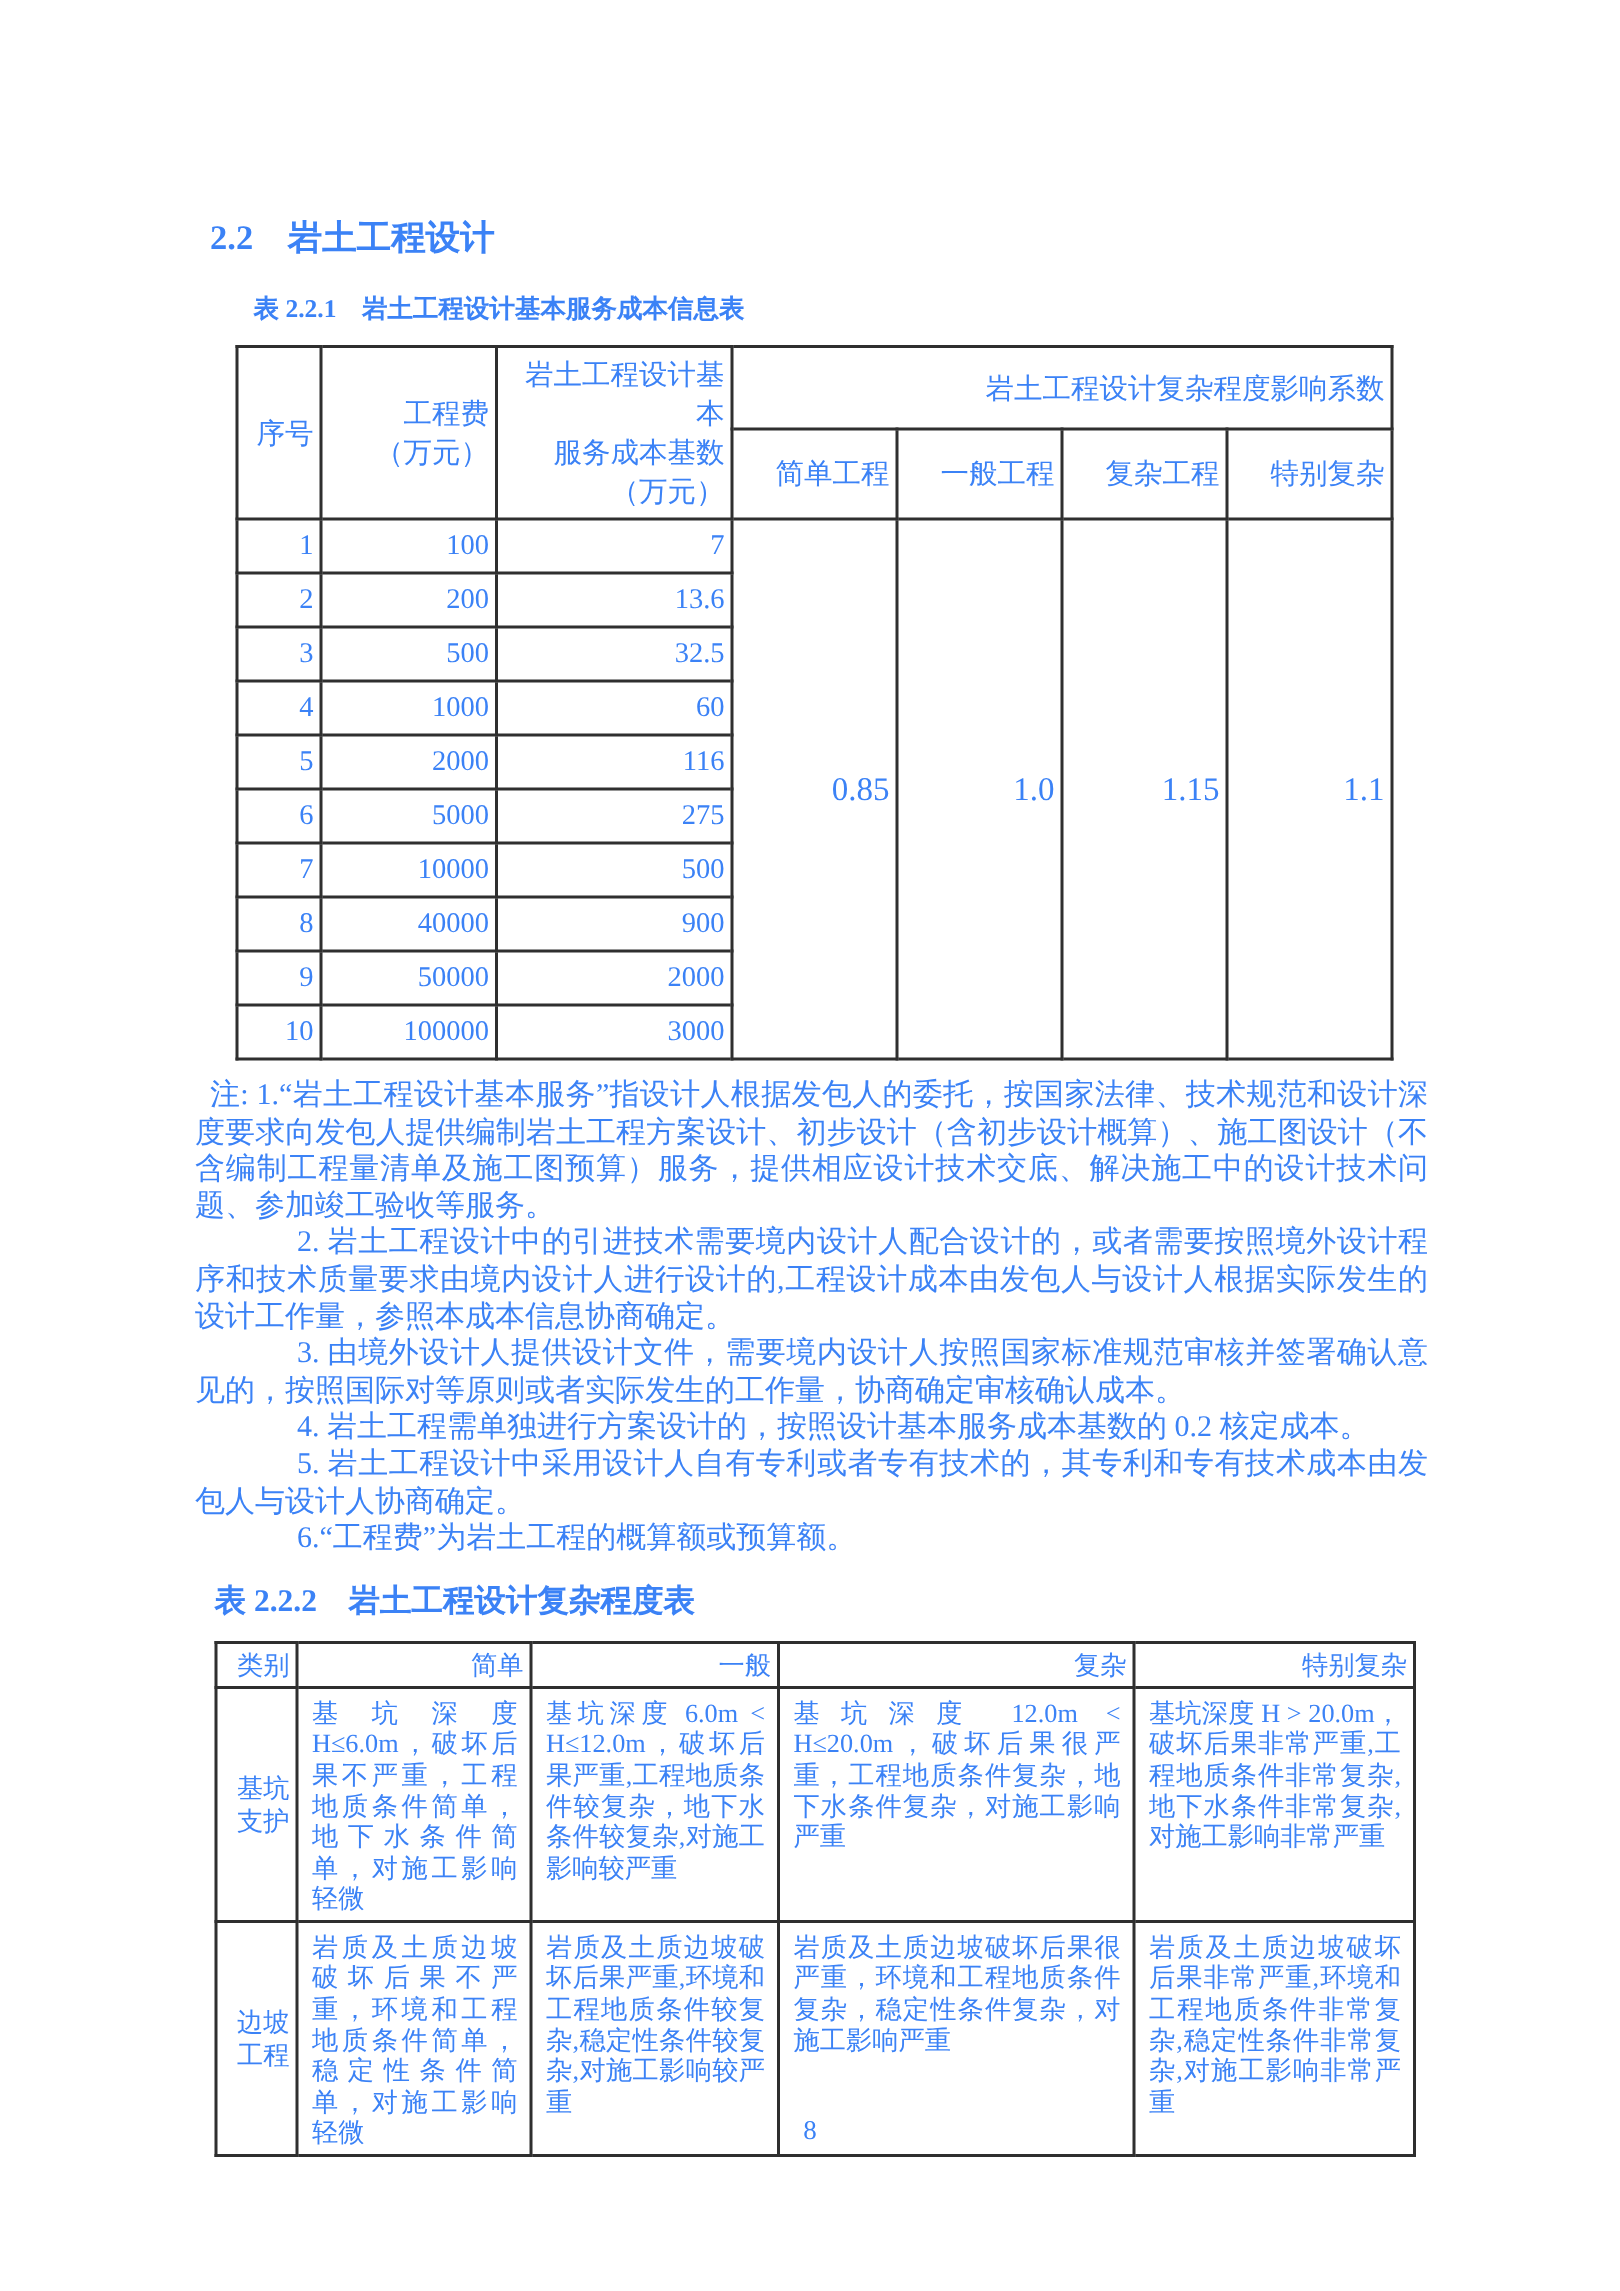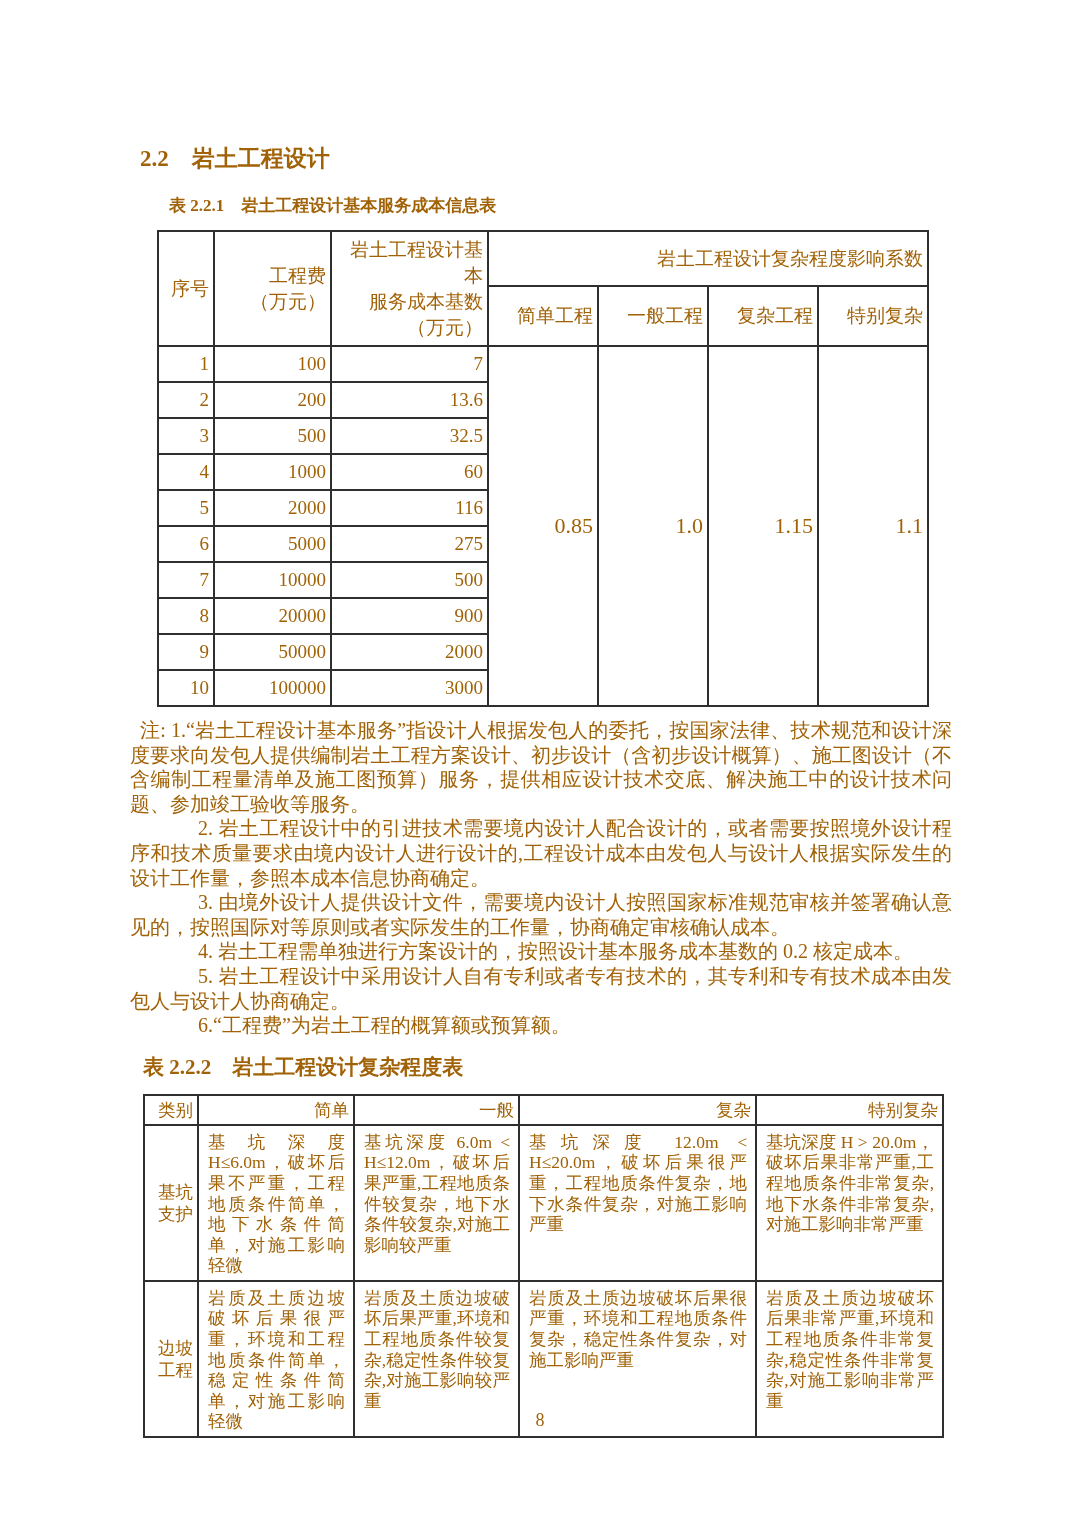--- a/index.html
+++ b/index.html
@@ -1,20 +1,20 @@
 <!DOCTYPE html>
 <html lang="zh"><head>
 <meta charset="utf-8">
 <style>
   html,body{margin:0;padding:0;background:#ffffff;}
   .page{
     position:relative;
     width:1080px;height:1527px;
     background:#fff;
-    color:#a16207;
+    color:#3b82f6;
     font-family:"Liberation Serif","DejaVu Serif",serif;
     overflow:hidden;
     box-sizing:border-box;
     padding:143px 128px 0 130px;
   }
   .section-heading{
     font-size:23px;font-weight:bold;
     margin:0 0 20px 10px;
     white-space:pre-line;
   }
@@ -147,21 +147,21 @@
         <td>5000</td>
         <td>275</td>
       </tr>
       <tr>
         <td>7</td>
         <td>10000</td>
         <td>500</td>
       </tr>
       <tr>
         <td>8</td>
-        <td>20000</td>
+        <td>40000</td>
         <td>900</td>
       </tr>
       <tr>
         <td>9</td>
         <td>50000</td>
         <td>2000</td>
       </tr>
       <tr>
         <td>10</td>
         <td>100000</td>
@@ -203,21 +203,21 @@
         <td class="cat">基坑
 支护</td>
         <td class="desc">基坑深度 H≤6.0m，破坏后果不严重，工程地质条件简单，地下水条件简单，对施工影响轻微</td>
         <td class="desc">基坑深度 6.0m &lt; H≤12.0m，破坏后果严重,工程地质条件较复杂，地下水条件较复杂,对施工影响较严重</td>
         <td class="desc">基坑深度 12.0m &lt; H≤20.0m，破坏后果很严重，工程地质条件复杂，地下水条件复杂，对施工影响严重</td>
         <td class="desc">基坑深度 H &gt; 20.0m，破坏后果非常严重,工程地质条件非常复杂,地下水条件非常复杂,对施工影响非常严重</td>
       </tr>
       <tr>
         <td class="cat">边坡
 工程</td>
-        <td class="desc">岩质及土质边坡破坏后果很严重，环境和工程地质条件简单，稳定性条件简单，对施工影响轻微</td>
+        <td class="desc">岩质及土质边坡破坏后果不严重，环境和工程地质条件简单，稳定性条件简单，对施工影响轻微</td>
         <td class="desc">岩质及土质边坡破坏后果严重,环境和工程地质条件较复杂,稳定性条件较复杂,对施工影响较严重</td>
         <td class="desc">岩质及土质边坡破坏后果很严重，环境和工程地质条件复杂，稳定性条件复杂，对施工影响严重</td>
         <td class="desc">岩质及土质边坡破坏后果非常严重,环境和工程地质条件非常复杂,稳定性条件非常复杂,对施工影响非常严重</td>
       </tr>
     </tbody>
   </table>
 
   <div class="page-number">8</div>
 
 </div>

